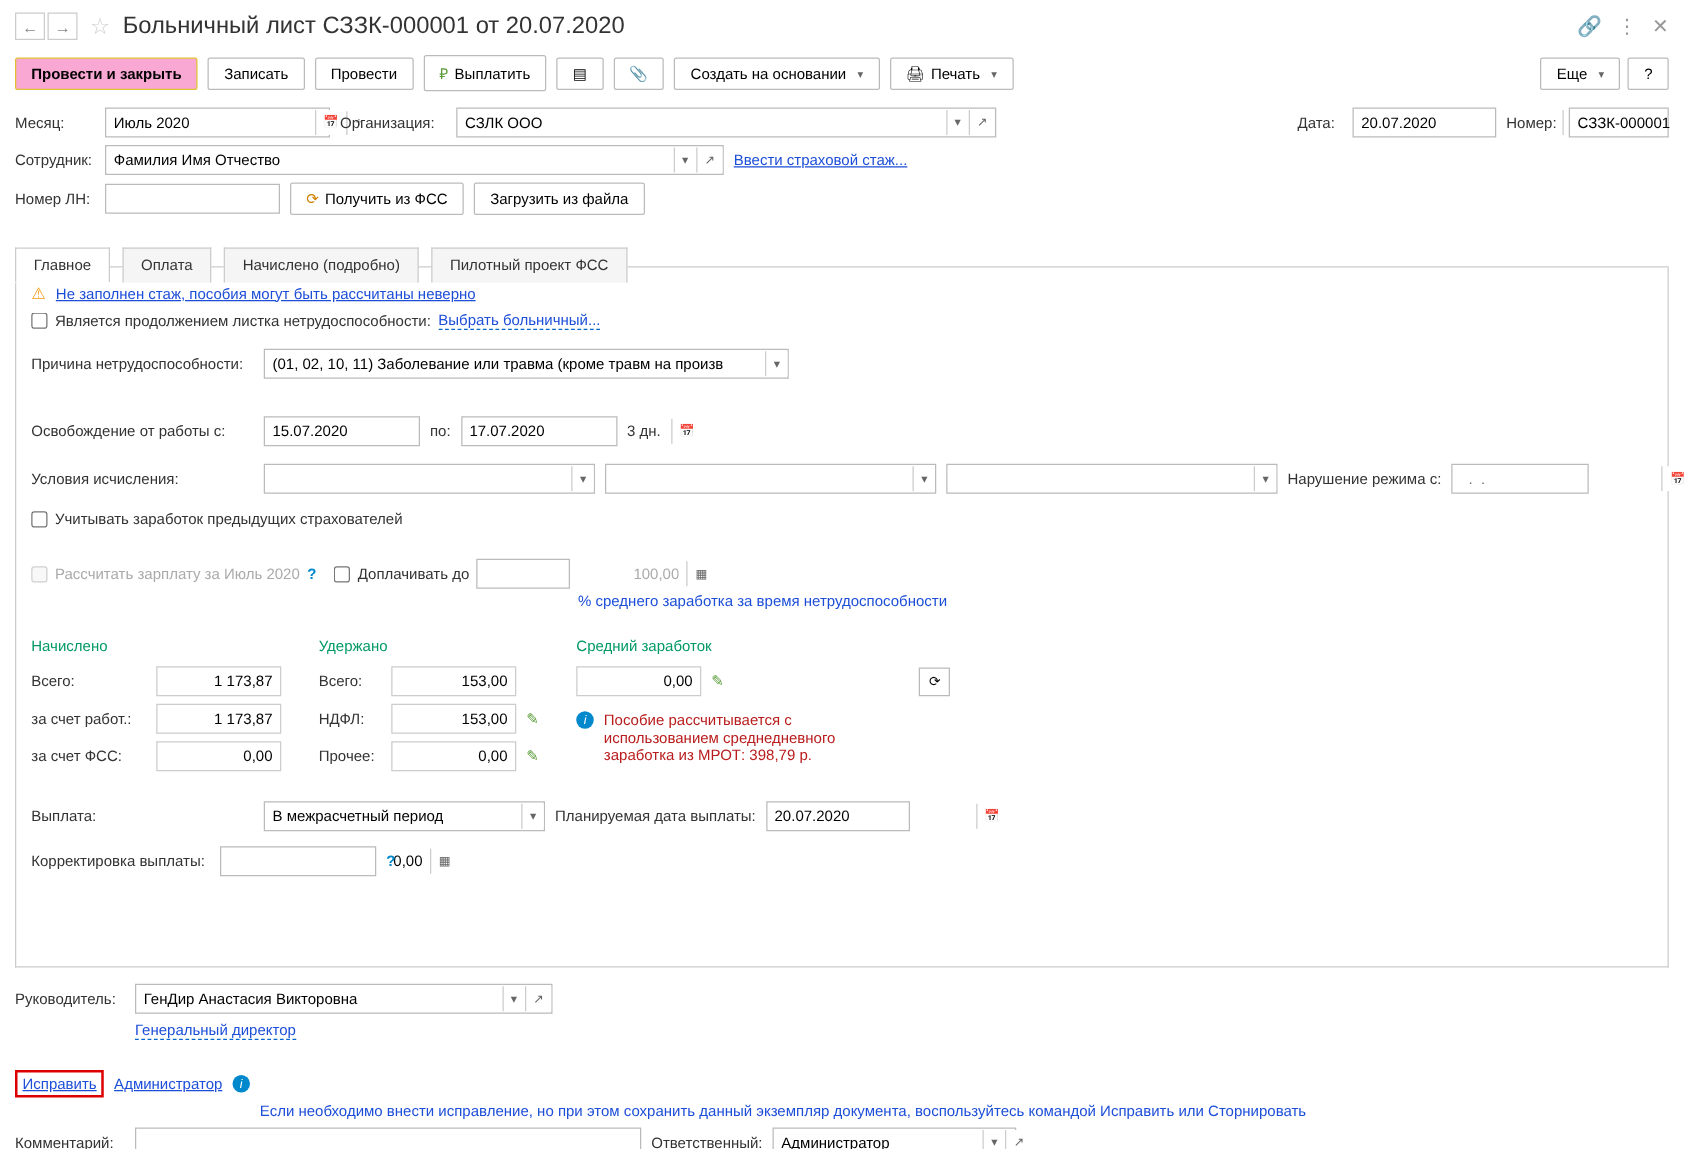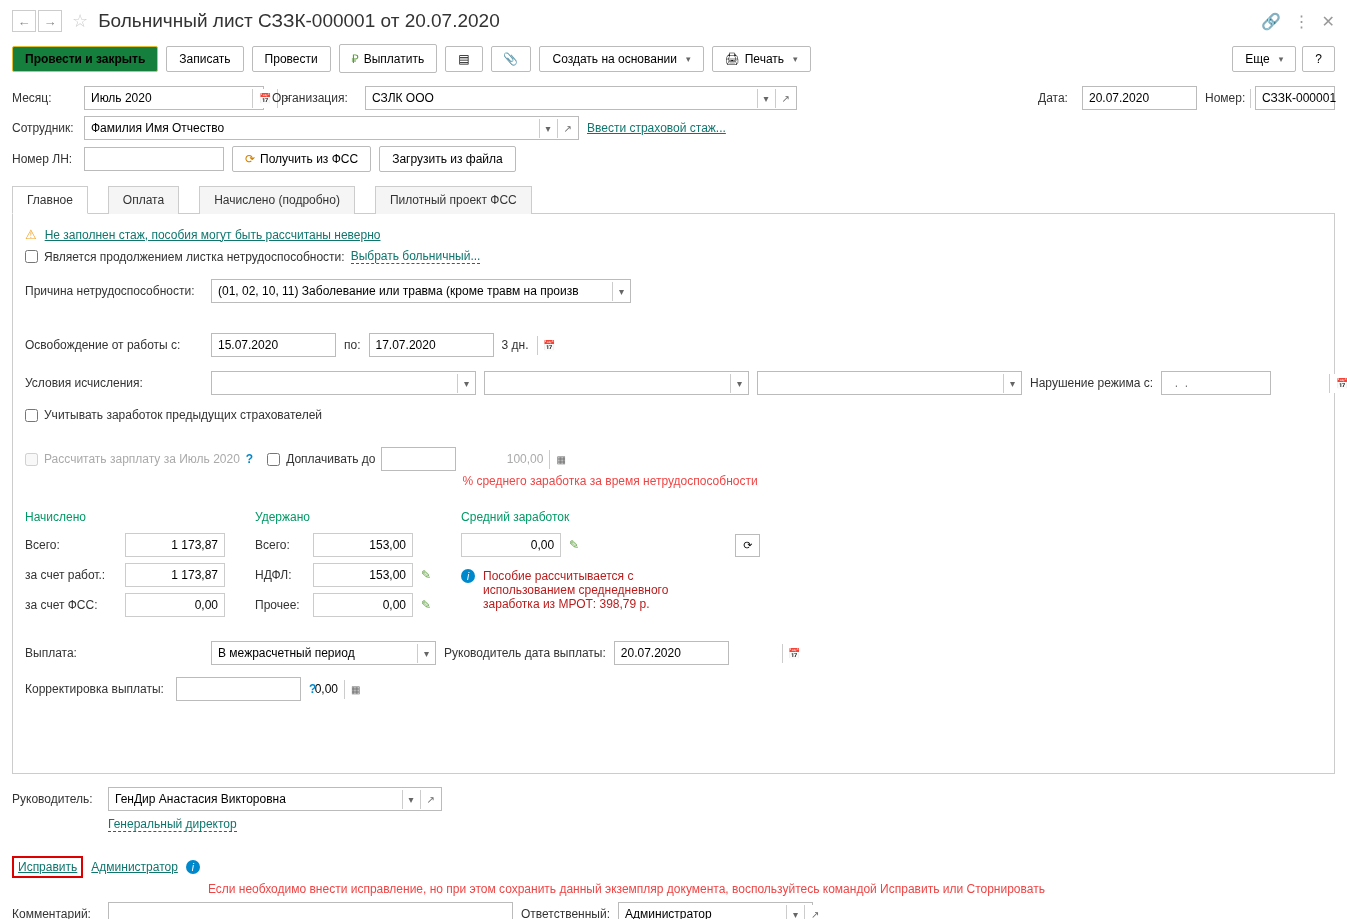--- a/index.html
+++ b/index.html
@@ -5,49 +5,49 @@
 * { box-sizing: border-box; margin: 0; padding: 0; }
 body { font-family: Arial, sans-serif; font-size: 12px; color: #333; background: #fff; padding: 6px 12px; }
 .header { display: flex; align-items: center; gap: 6px; padding: 4px 0 8px; }
 .nav-arrows { display: flex; gap: 2px; }
 .nav-btn { width: 24px; height: 22px; border: 1px solid #ccc; background: #fff; display: flex; align-items: center; justify-content: center; cursor: pointer; font-size: 13px; color: #888; }
 .star-icon { font-size: 18px; color: #ccc; margin: 0 4px; }
 .title { font-size: 19px; color: #333; flex: 1; }
 .header-icons { display: flex; gap: 12px; color: #999; font-size: 16px; }
 .toolbar { display: flex; gap: 8px; align-items: center; padding: 4px 0 10px; flex-wrap: wrap; }
 .btn { border: 1px solid #bbb; background: #fff; padding: 5px 12px; font-size: 12px; cursor: pointer; display: inline-flex; align-items: center; gap: 5px; border-radius: 2px; }
-.btn-primary { background: #15803d; border-color: #e0c030; font-weight: bold; }
+.btn-primary { background: #f9a8d4; border-color: #e0c030; font-weight: bold; }
 .btn-dropdown::after { content: "▾"; margin-left: 4px; font-size: 9px; color: #666; }
 .toolbar-right { margin-left: auto; display: flex; gap: 6px; }
 .form-row { display: flex; align-items: center; gap: 8px; padding: 3px 0; }
 .label { min-width: 64px; font-size: 12px; }
 .input-group { display: flex; border: 1px solid #bbb; background: #fff; align-items: center; }
 .input-group input, .input-group .input-val { border: none; padding: 4px 6px; font-size: 12px; background: transparent; outline: none; }
 .input-group .icon-btn { border-left: 1px solid #ccc; padding: 4px 6px; cursor: pointer; font-size: 10px; color: #666; background: #fff; }
-.link { color: #0f766e; text-decoration: underline; cursor: pointer; }
+.link { color: #1d4ed8; text-decoration: underline; cursor: pointer; }
 .link-dashed { border-bottom: 1px dashed #0066cc; text-decoration: none; }
 .tabs { display: flex; border-bottom: 1px solid #ccc; margin-top: 10px; }
-.tab { padding: 6px 14px; border: 1px solid #ccc; border-bottom: none; background: #f5f5f5; cursor: pointer; font-size: 12px; margin-right: 20px; position: relative; top: 1px; }
+.tab { padding: 6px 14px; border: 1px solid #ccc; border-bottom: none; background: #f5f5f5; cursor: pointer; font-size: 12px; margin-right: 10px; position: relative; top: 13px; }
 .tab.active { background: #fff; border-bottom: 1px solid #fff; }
 .tab-content { border: 1px solid #ccc; border-top: none; padding: 10px 12px; min-height: 560px; }
 .warning-icon { color: #f0a020; font-size: 13px; }
 .checkbox-row { display: flex; align-items: center; gap: 6px; padding: 4px 0; }
 input[type=checkbox] { width: 13px; height: 13px; }
 .disabled { color: #aaa; }
 .totals { display: flex; gap: 30px; margin-top: 18px; }
 .totals-col h4 { color: #009966; font-weight: normal; font-size: 12px; margin-bottom: 6px; }
 .totals-row { display: flex; align-items: center; gap: 8px; padding: 3px 0; }
 .totals-row .tlabel { width: 92px; }
 .num-input { border: 1px solid #ccc; padding: 4px 6px; text-align: right; width: 100px; font-size: 12px; }
 .info-icon { width: 14px; height: 14px; border-radius: 50%; background: #0088cc; color: #fff; display: inline-flex; align-items: center; justify-content: center; font-size: 10px; font-style: italic; }
 .info-text { font-size: 12px; color: #b91c1c; max-width: 200px; }
 .pencil-icon { color: #5a9c3a; font-size: 12px; cursor: pointer; }
 .small-icon-btn { border: 1px solid #bbb; padding: 4px 7px; background: #fff; cursor: pointer; font-size: 11px; }
 .footer { margin-top: 10px; }
-.gray-text { color: #ef4444; margin-top: 44px; }
+.gray-text { color: #1d4ed8; margin-top: 44px; }
 .red-box { border: 2px solid #d00; padding: 2px 4px; display: inline-block; }
 </style>
 </head>
 <body>
 
 <div class="header">
   <div class="nav-arrows">
     <div class="nav-btn">←</div>
     <div class="nav-btn">→</div>
   </div>
@@ -256,21 +256,21 @@
       </div>
     </div>
   </div>
 
   <div class="form-row" style="margin-top:18px">
     <span style="width:178px">Выплата:</span>
     <div class="input-group" style="width:225px">
       <input style="flex: 1 1 0%;" value="В межрасчетный период">
       <span class="icon-btn">▾</span>
     </div>
-    <span>Руководитель дата выплаты:</span>
+    <span>Планируемая дата выплаты:</span>
     <div class="input-group" style="width:115px">
       <input style="flex: 1 1 0%;" value="20.07.2020">
       <span class="icon-btn">📅</span>
     </div>
   </div>
 
   <div class="form-row" style="margin-top:6px">
     <span style="width:143px">Корректировка выплаты:</span>
     <div class="input-group" style="width:125px">
       <input style="flex: 1 1 0%; text-align: right;" value="0,00">

